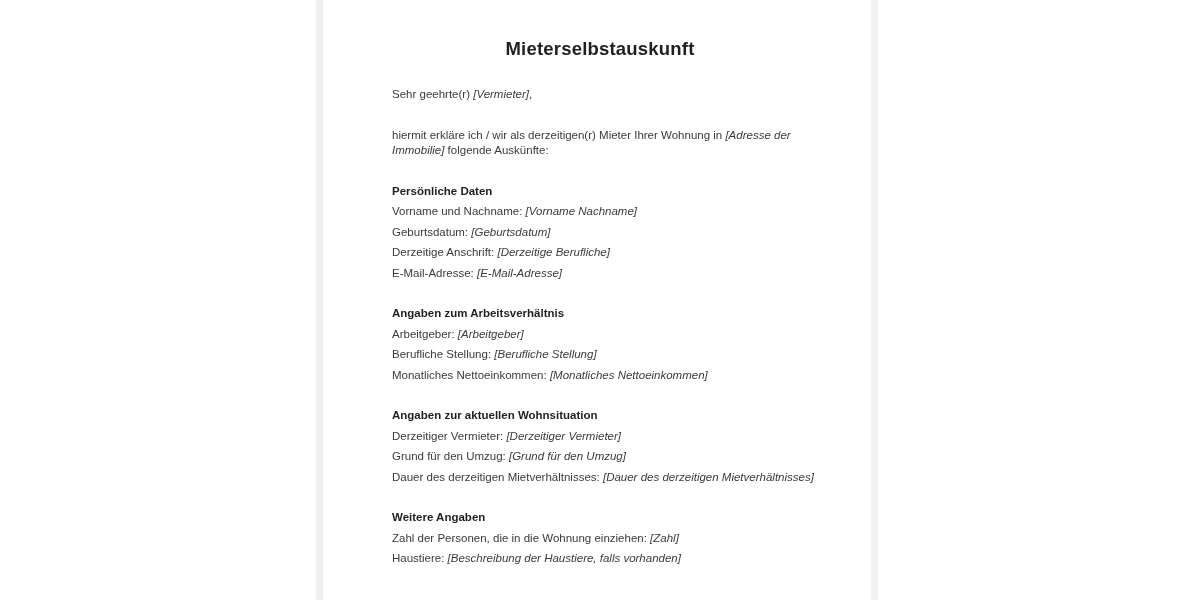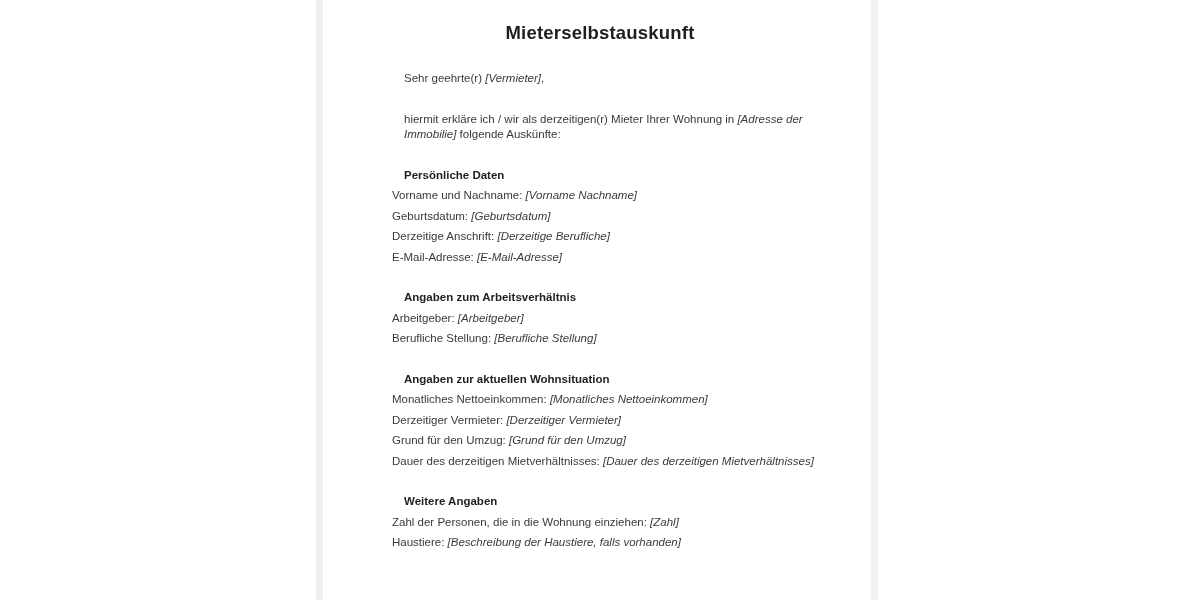--- a/index.html
+++ b/index.html
@@ -20,42 +20,42 @@
   }
   #edge-left  { left: 316px; }
   #edge-right { left: 871px; }
   .page {
     position: absolute;
     left: 323px;
     top: 0;
     width: 548px;
     height: 600px;
     background: #ffffff;
-    padding: 16px 48px 0 69px;
+    padding: 32px 48px 0 69px;
   }
   .doc-title {
     margin: 4px 15px 0 0;
     font-size: 18.5px;
     line-height: 26px;
     font-weight: bold;
     text-align: center;
     color: #1f1f1f;
     letter-spacing: 0.2px;
   }
   .doc-line {
     margin: 5px 0 0;
     font-size: 11.5px;
     line-height: 15.5px;
     color: #3a3a3a;
   }
   .doc-line.heading {
     font-weight: bold;
     color: #1f1f1f;
   }
-  .gap-before { margin-top: 25px; margin-left: 12px; }
+  .gap-before { margin-top: 25px; }
   .doc-line em { font-style: italic; }
 </style>
 </head>
 <body>
 
 <div class="edge-line" id="edge-left" style="background: rgb(239, 239, 239);"></div>
 <div class="edge-line" id="edge-right" style="background: rgb(245, 241, 242);"></div>
 
 <div class="page">
   <h1 class="doc-title">Mieterselbstauskunft</h1>
@@ -63,22 +63,22 @@
       <p class="doc-line gap-before"><span>Sehr geehrte(r) </span><em>[Vermieter]</em><span>,</span></p>
       <p class="doc-line gap-before"><span>hiermit erkläre ich / wir als derzeitigen(r) Mieter Ihrer Wohnung in </span><em>[Adresse der Immobilie]</em><span> folgende Auskünfte:</span></p>
       <p class="doc-line heading gap-before"><span>Persönliche Daten</span></p>
       <p class="doc-line"><span>Vorname und Nachname: </span><em>[Vorname Nachname]</em></p>
       <p class="doc-line"><span>Geburtsdatum: </span><em>[Geburtsdatum]</em></p>
       <p class="doc-line"><span>Derzeitige Anschrift: </span><em>[Derzeitige Berufliche]</em></p>
       <p class="doc-line"><span>E-Mail-Adresse: </span><em>[E-Mail-Adresse]</em></p>
       <p class="doc-line heading gap-before"><span>Angaben zum Arbeitsverhältnis</span></p>
       <p class="doc-line"><span>Arbeitgeber: </span><em>[Arbeitgeber]</em></p>
       <p class="doc-line"><span>Berufliche Stellung: </span><em>[Berufliche Stellung]</em></p>
+      <p class="doc-line"><span>Monatliches Nettoeinkommen: </span><em>[Monatliches Nettoeinkommen]</em></p>
       <p class="doc-line heading gap-before"><span>Angaben zur aktuellen Wohnsituation</span></p>
-      <p class="doc-line"><span>Monatliches Nettoeinkommen: </span><em>[Monatliches Nettoeinkommen]</em></p>
       <p class="doc-line"><span>Derzeitiger Vermieter: </span><em>[Derzeitiger Vermieter]</em></p>
       <p class="doc-line"><span>Grund für den Umzug: </span><em>[Grund für den Umzug]</em></p>
       <p class="doc-line"><span>Dauer des derzeitigen Mietverhältnisses: </span><em>[Dauer des derzeitigen Mietverhältnisses]</em></p>
       <p class="doc-line heading gap-before"><span>Weitere Angaben</span></p>
       <p class="doc-line"><span>Zahl der Personen, die in die Wohnung einziehen: </span><em>[Zahl]</em></p>
       <p class="doc-line"><span>Haustiere: </span><em>[Beschreibung der Haustiere, falls vorhanden]</em></p>
     </div>
 </div>
 
 </body></html>

